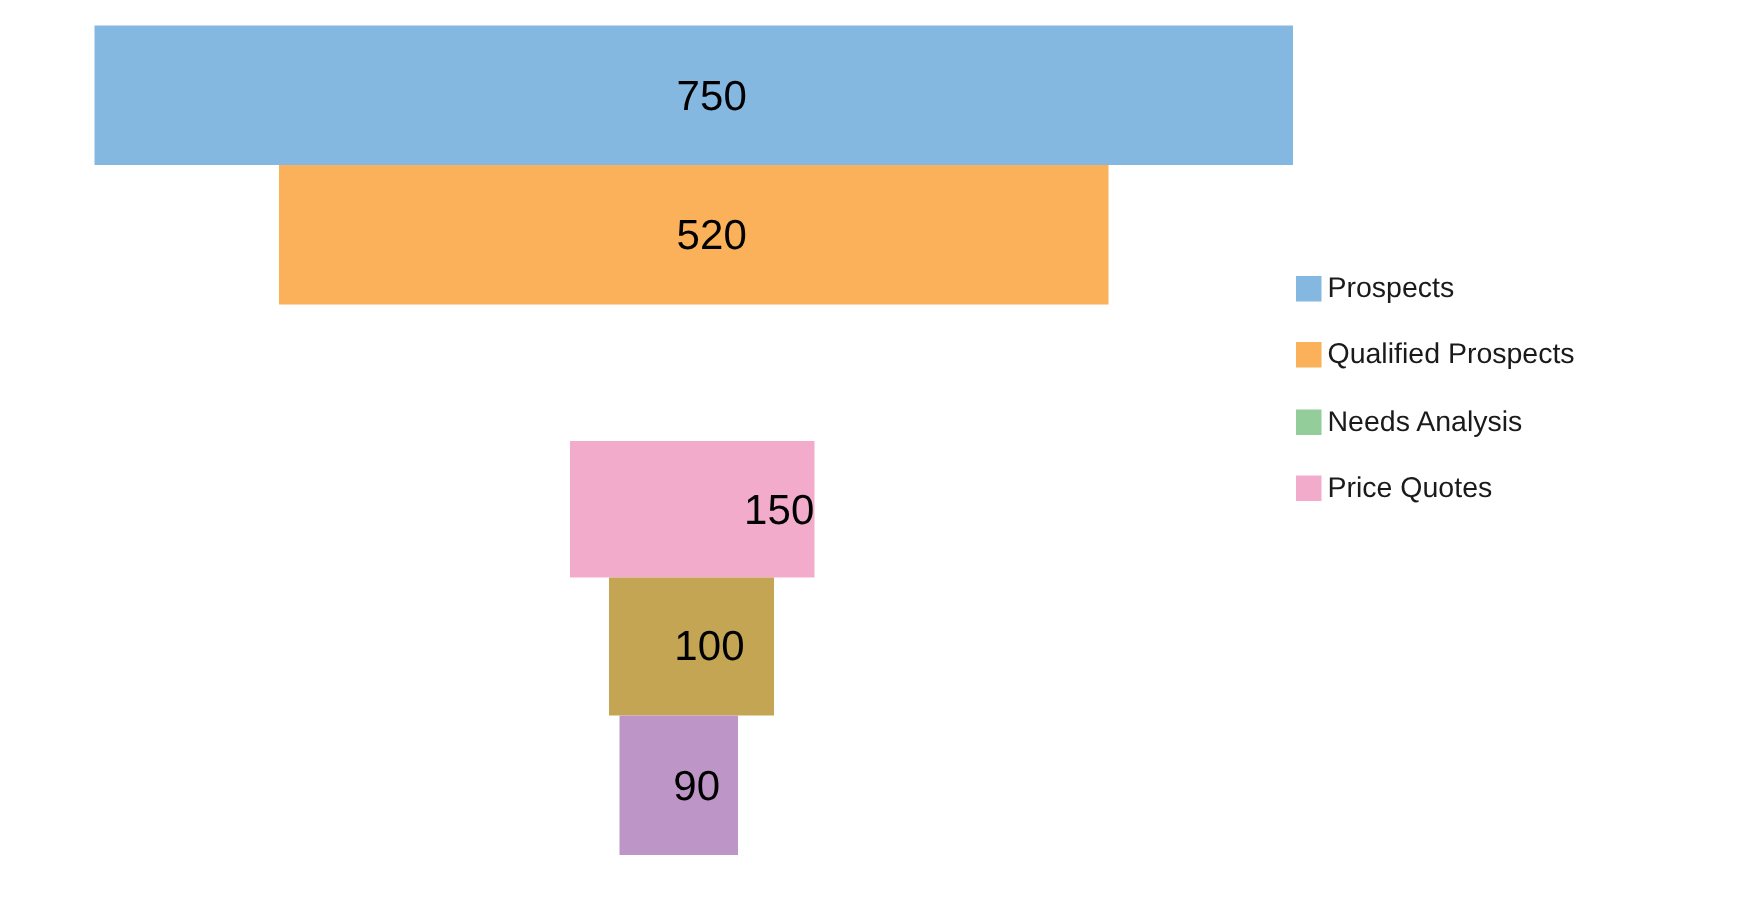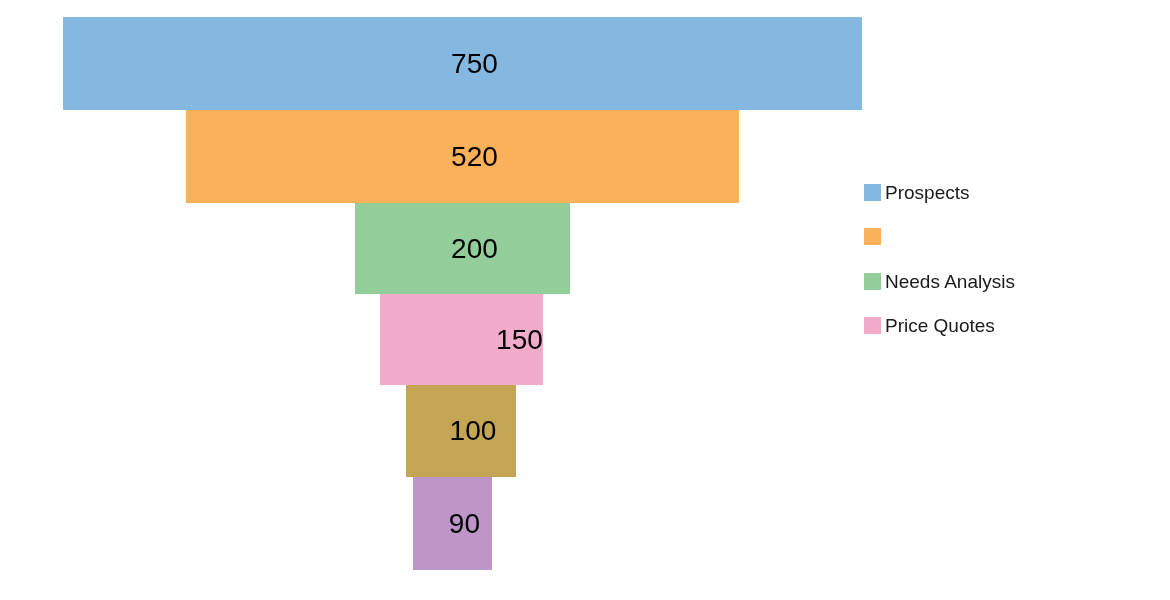--- a/index.html
+++ b/index.html
@@ -74,42 +74,40 @@
 <div id="chart-root">
 
   <div class="plot-area">
 
   <div class="funnel-segment" style="left: 63px; top: 17px; width: 799px; height: 93px; background: rgb(133, 184, 224);">
         <span class="segment-value">750</span>
       </div>
       <div class="funnel-segment" style="left: 186px; top: 110px; width: 553px; height: 93px; background: rgb(251, 176, 90);">
         <span class="segment-value">520</span>
       </div>
-      <div class="funnel-segment" style="left: 355px; top: 203px; width: 215px; height: 91px; background: rgb(147, 205, 154);">
-        <span class="segment-value">200</span>
-      </div>
       <div class="funnel-segment" style="left: 380px; top: 294px; width: 163px; height: 91px; background: rgb(243, 171, 203); justify-content: flex-end;">
         <span class="segment-value">150</span>
       </div>
       <div class="funnel-segment" style="left: 406px; top: 385px; width: 110px; height: 92px; background: rgb(195, 165, 83);">
         <span class="segment-value">100</span>
       </div>
       <div class="funnel-segment" style="left: 413px; top: 477px; width: 79px; height: 93px; background: rgb(189, 150, 199);">
         <span class="segment-value">90</span>
       </div>
     </div>
 
   <div class="legend">
 
   <div class="legend-item">
         <span class="legend-swatch" style="background: rgb(133, 184, 224);"></span>
         <span class="legend-label">Prospects</span>
       </div>
       <div class="legend-item">
         <span class="legend-swatch" style="background: rgb(251, 176, 90);"></span>
+        <span class="legend-label">Qualified Prospects</span>
       </div>
       <div class="legend-item">
         <span class="legend-swatch" style="background: rgb(147, 205, 154);"></span>
         <span class="legend-label">Needs Analysis</span>
       </div>
       <div class="legend-item">
         <span class="legend-swatch" style="background: rgb(243, 171, 203);"></span>
         <span class="legend-label">Price Quotes</span>
       </div>
     </div>

